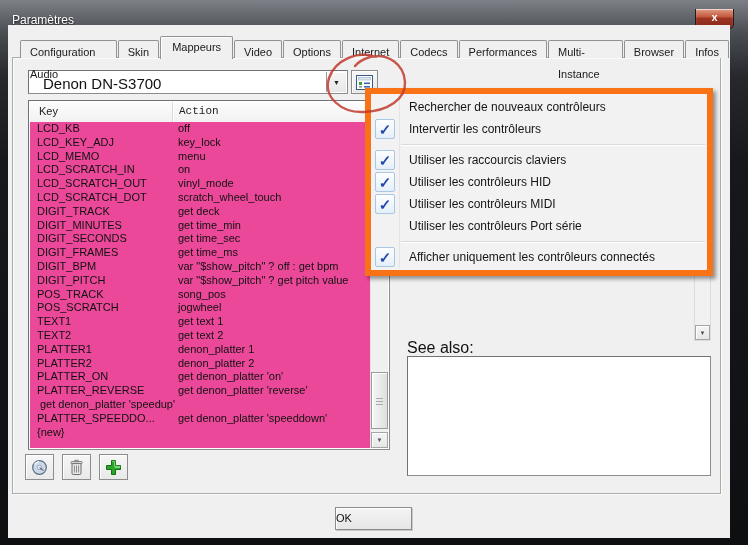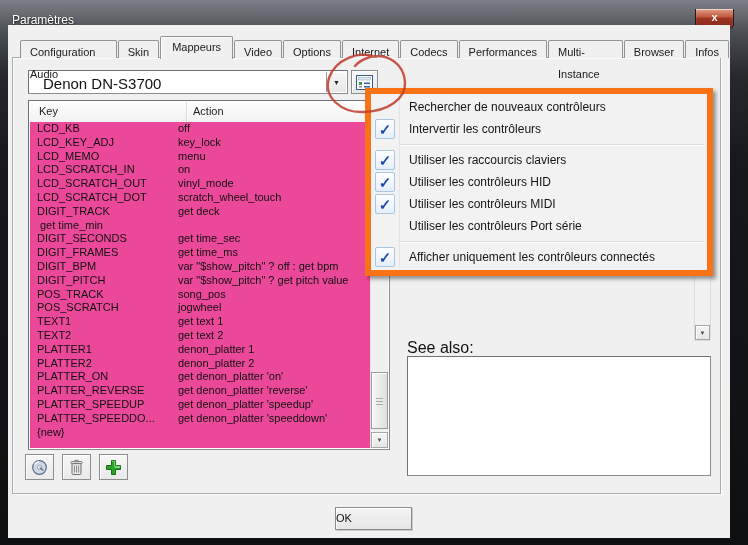--- a/index.html
+++ b/index.html
@@ -51,23 +51,23 @@
     font-size:7px;color:#222;cursor:pointer;}
   
   .list-btn{position:absolute;left:343px;top:45px;width:27px;height:24px;box-sizing:border-box;
     background:linear-gradient(#f7f7f7,#e8e8e8);border:1px solid #8d8d8d;
     box-shadow:inset 1px 1px 0 #fff;display:flex;align-items:center;justify-content:center;cursor:pointer;}
 
   
   .listview{position:absolute;left:20px;top:75px;width:362px;height:350px;box-sizing:border-box;}
   .lv-header{position:absolute;left:1px;top:1px;right:1px;height:20px;display:flex;
     background:linear-gradient(#fdfdfd,#f1f1f1);border-bottom:1px solid #cfcfcf;font-size:11px;color:#222;}
-  .lv-h-key{width:157px;box-sizing:border-box;padding:3px 0 0 9px;
+  .lv-h-key{width:143px;box-sizing:border-box;padding:3px 0 0 9px;
     border-right:1px solid #d9d9d9;box-shadow:1px 0 0 #ffffff;cursor:pointer;}
-  .lv-h-action{flex:1;padding:3px 0 0 6px;cursor:pointer;}
+  .lv-h-action{flex:1;padding:3px 0 0 6px;cursor:pointer;font-family:Liberation Mono, monospace;}
   .lv-body{position:absolute;left:1px;top:21px;right:18px;bottom:1px;overflow:hidden;background:#ec4899;}
   .lv-row{display:flex;height:13.8px;font-size:11px;color:#111;white-space:nowrap;cursor:pointer;}
   .lv-key{width:138px;box-sizing:border-box;padding-left:7px;overflow:hidden;}
   .lv-action{flex:1;padding-left:10px;overflow:hidden;}
 
   
   .vscroll{position:absolute;right:1px;top:1px;bottom:1px;width:17px;background:#f0f0f0;border-left:1px solid #e2e2e2;}
   .sb-btn{position:absolute;left:0;right:0;height:16px;background:linear-gradient(#f5f5f5,#e6e6e6);
     border:1px solid #a5a5a5;box-sizing:border-box;box-shadow:inset 1px 1px 0 #fff;
     display:flex;align-items:center;justify-content:center;font-size:6px;color:#4e5054;cursor:pointer;}
@@ -209,20 +209,21 @@
           </div>
           <div class="lv-row">
             <div class="lv-key">LCD_SCRATCH_DOT</div>
             <div class="lv-action">scratch_wheel_touch</div>
           </div>
           <div class="lv-row">
             <div class="lv-key">DIGIT_TRACK</div>
             <div class="lv-action">get deck</div>
           </div>
           <div class="lv-row">
+            <div class="lv-key">DIGIT_MINUTES</div>
             <div class="lv-action">get time_min</div>
           </div>
           <div class="lv-row">
             <div class="lv-key">DIGIT_SECONDS</div>
             <div class="lv-action">get time_sec</div>
           </div>
           <div class="lv-row">
             <div class="lv-key">DIGIT_FRAMES</div>
             <div class="lv-action">get time_ms</div>
           </div>
@@ -260,21 +261,20 @@
           </div>
           <div class="lv-row">
             <div class="lv-key">PLATTER_ON</div>
             <div class="lv-action">get denon_platter 'on'</div>
           </div>
           <div class="lv-row">
             <div class="lv-key">PLATTER_REVERSE</div>
             <div class="lv-action">get denon_platter 'reverse'</div>
           </div>
           <div class="lv-row">
-            <div class="lv-key">PLATTER_SPEEDUP</div>
             <div class="lv-action">get denon_platter 'speedup'</div>
           </div>
           <div class="lv-row">
             <div class="lv-key">PLATTER_SPEEDDO...</div>
             <div class="lv-action">get denon_platter 'speeddown'</div>
           </div>
           <div class="lv-row">
             <div class="lv-key">{new}</div>
             <div class="lv-action"></div>
           </div>

